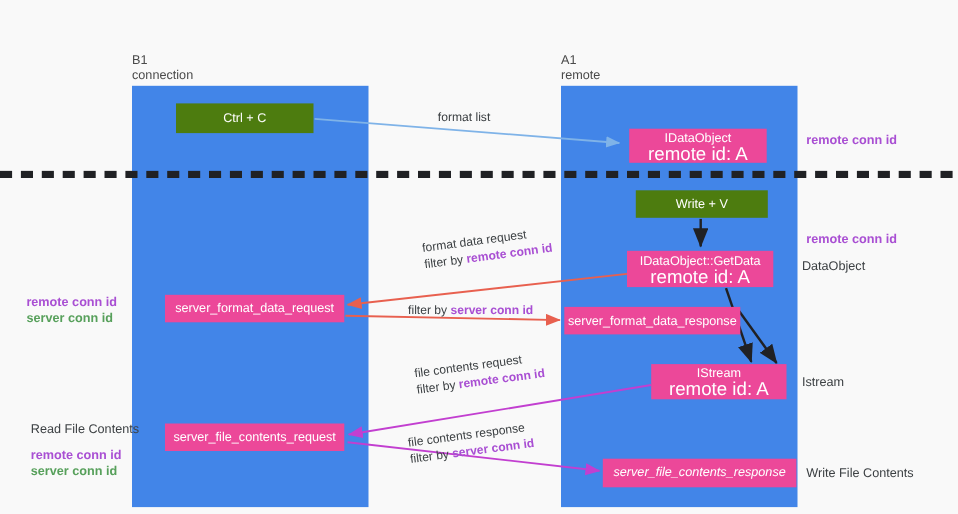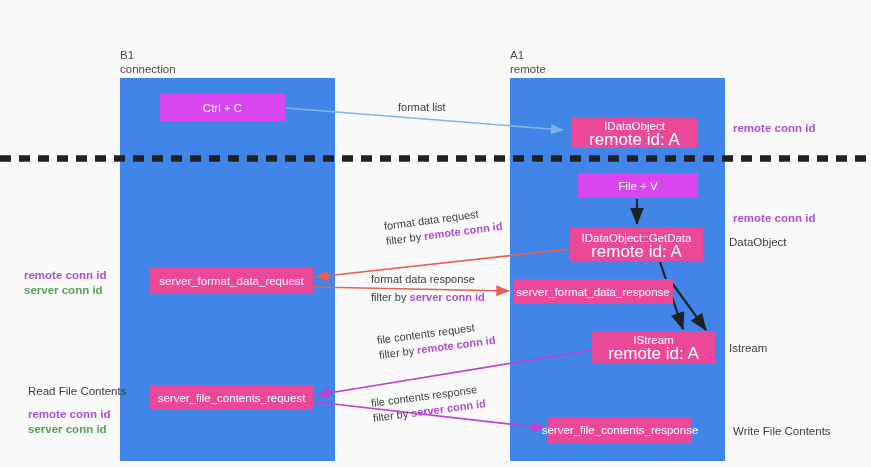--- a/index.html
+++ b/index.html
@@ -58,33 +58,33 @@
     flex-direction: column;
     align-items: center;
     justify-content: center;
     color: #ffffff;
     font-size: 11.5px;
     line-height: 14px;
     text-align: center;
     box-sizing: border-box;
     padding: 2px 4px;
   }
-  .node.green { background: #d946ef; }
+  .node.green { background: #4d7c0f; }
   .node.orange { background: #ec4899; }
   .node .l2 { font-size: 17px; line-height: 14px; }
 
   #n-ctrlc   { left: 160px; top: 94px;  width: 125px; height: 27px; }
   #n-ctrlv   { left: 578px; top: 173px; width: 120px; height: 25px; }
   #n-idataobject { left: 572px; top: 117px; width: 125px; height: 31px; }
   #n-getdata { left: 570px; top: 228px; width: 133px; height: 33px; }
   #n-istream { left: 592px; top: 331px; width: 123px; height: 32px; }
   #n-sfdreq  { left: 150px; top: 268px; width: 163px; height: 25px; }
   #n-sfdresp { left: 513px; top: 279px; width: 160px; height: 25px; }
   #n-sfcreq  { left: 150px; top: 385px; width: 163px; height: 25px; }
-  #n-sfcresp { left: 548px; top: 417px; width: 144px; height: 26px; }
+  #n-sfcresp { left: 548px; top: 417px; width: 176px; height: 26px; font-style: italic; }
 
   
   .side-label {
     font-size: 11.5px;
     line-height: 15px;
   }
   .purple { color: #a94fd3; font-weight: bold; }
   .green-t { color: #57a05b; font-weight: bold; }
   .plain { color: #3c4043; }
 
@@ -191,21 +191,21 @@
   <div id="n-ctrlc" class="abs node green">
     <span>Ctrl + C</span>
   </div>
 
   <div id="n-idataobject" class="abs node orange">
     <span>IDataObject</span>
     <span class="l2">remote id: A</span>
   </div>
 
   <div id="n-ctrlv" class="abs node green">
-    <span>File + V</span>
+    <span>Write + V</span>
   </div>
 
   <div id="n-getdata" class="abs node orange">
     <span>IDataObject::GetData</span>
     <span class="l2">remote id: A</span>
   </div>
 
   <div id="n-sfdreq" class="abs node orange">
     <span>server_format_data_request</span>
   </div>
@@ -230,21 +230,20 @@
   <div id="et-formatlist" class="abs edge-text">
     <div>format list</div>
   </div>
 
   <div id="et-fdreq" class="abs edge-text rot-up">
     <div>format data request</div>
     <div><span>filter by </span><b class="purple">remote conn id</b></div>
   </div>
 
   <div id="et-fdresp" class="abs edge-text">
-    <div>format data response</div>
     <div style="margin-top:3px"><span>filter by </span><b class="purple">server conn id</b></div>
   </div>
 
   <div id="et-fcreq" class="abs edge-text rot-up">
     <div>file contents request</div>
     <div><span>filter by </span><b class="purple">remote conn id</b></div>
   </div>
 
   <div id="et-fcresp" class="abs edge-text rot-up">
     <div>file contents response</div>

